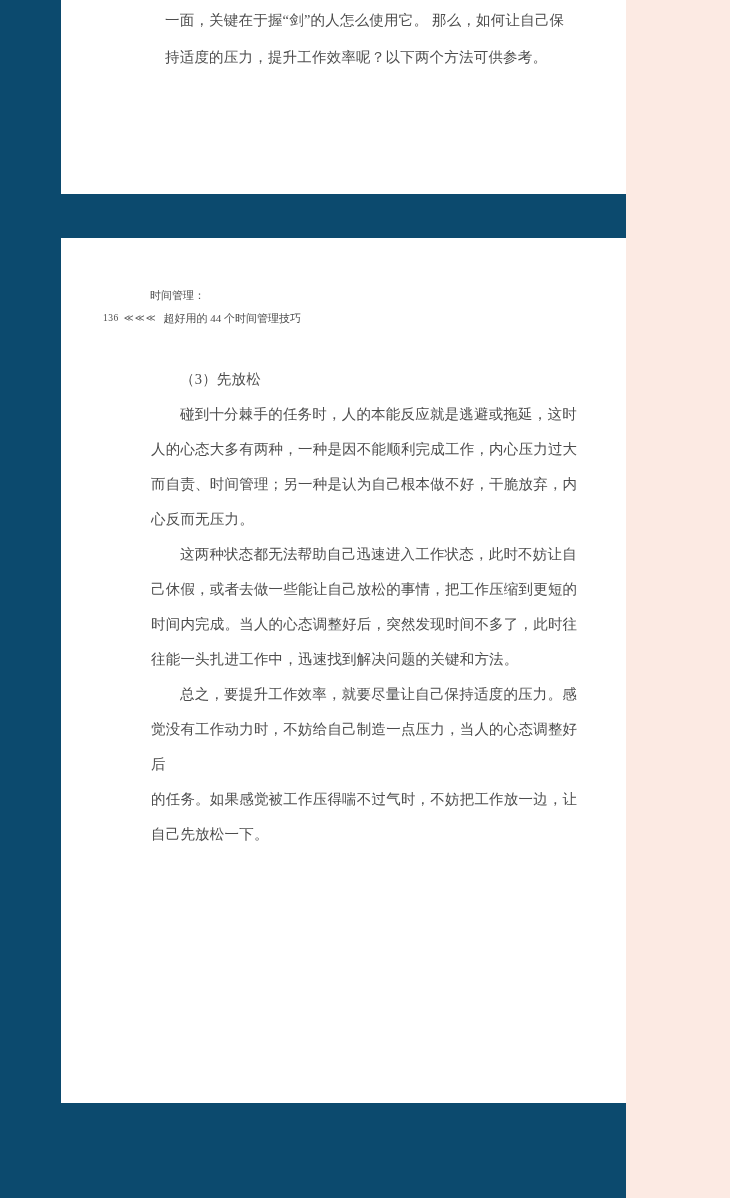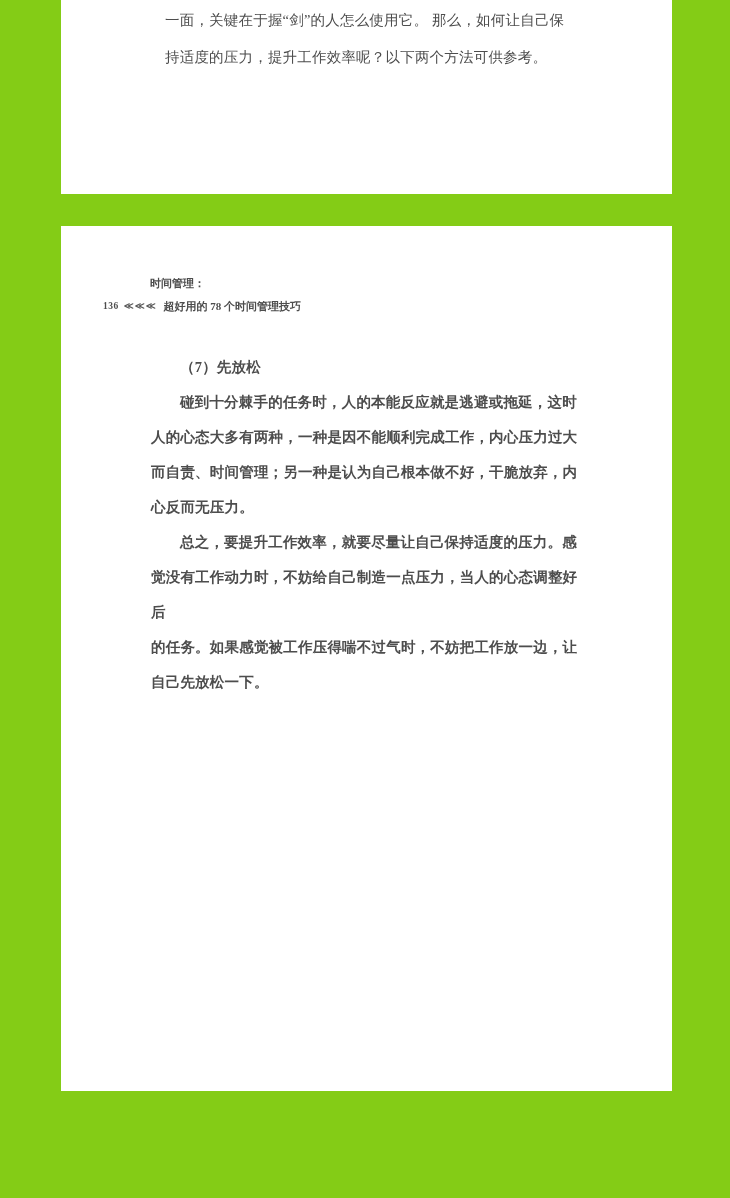--- a/index.html
+++ b/index.html
@@ -3,39 +3,38 @@
 <meta charset="utf-8">
 <style>
   html, body {
     margin: 0;
     padding: 0;
     background: #fceae3;
     font-family: "Liberation Serif", "DejaVu Serif", serif;
   }
   #screen {
     position: relative;
-    width: 730px;
+    width: 626px;
     height: 1198px;
-    background: #84cc16;
+    background: #0c4a6e;
     overflow: hidden;
   }
   .page {
     position: absolute;
     left: 61px;
     width: 611px;
     background: #ffffff;
   }
   #page-prev {
     top: 0;
     height: 194px;
   }
   #page-curr {
-    top: 226px;
+    top: 238px;
     height: 865px;
-    font-weight: bold;
   }
   .page p {
     margin: 0;
     padding: 0;
     white-space: pre-line;
     color: #4d4d4d;
   }
   
   #page-prev-text {
     position: absolute;
@@ -101,29 +100,33 @@
 持适度的压力，提升工作效率呢？以下两个方法可供参考。</p>
   </div>
 
   <div class="page" id="page-curr">
 
     <div class="header-line1">时间管理：</div>
 
     <div class="header-line2">
       <span class="pageno">136</span>
       <span class="chevrons">≪≪≪</span>
-      <span class="htitle">超好用的 78 个时间管理技巧</span>
+      <span class="htitle">超好用的 44 个时间管理技巧</span>
     </div>
 
     <div id="page-curr-body">
-      <p>（7）先放松</p>
+      <p>（3）先放松</p>
       <p>碰到十分棘手的任务时，人的本能反应就是逃避或拖延，这时
 人的心态大多有两种，一种是因不能顺利完成工作，内心压力过大
 而自责、时间管理；另一种是认为自己根本做不好，干脆放弃，内
 心反而无压力。</p>
+      <p>这两种状态都无法帮助自己迅速进入工作状态，此时不妨让自
+己休假，或者去做一些能让自己放松的事情，把工作压缩到更短的
+时间内完成。当人的心态调整好后，突然发现时间不多了，此时往
+往能一头扎进工作中，迅速找到解决问题的关键和方法。</p>
       <p>总之，要提升工作效率，就要尽量让自己保持适度的压力。感
 觉没有工作动力时，不妨给自己制造一点压力，当人的心态调整好后
 的任务。如果感觉被工作压得喘不过气时，不妨把工作放一边，让
 自己先放松一下。</p>
     </div>
 
   </div>
 
 </div>
 

